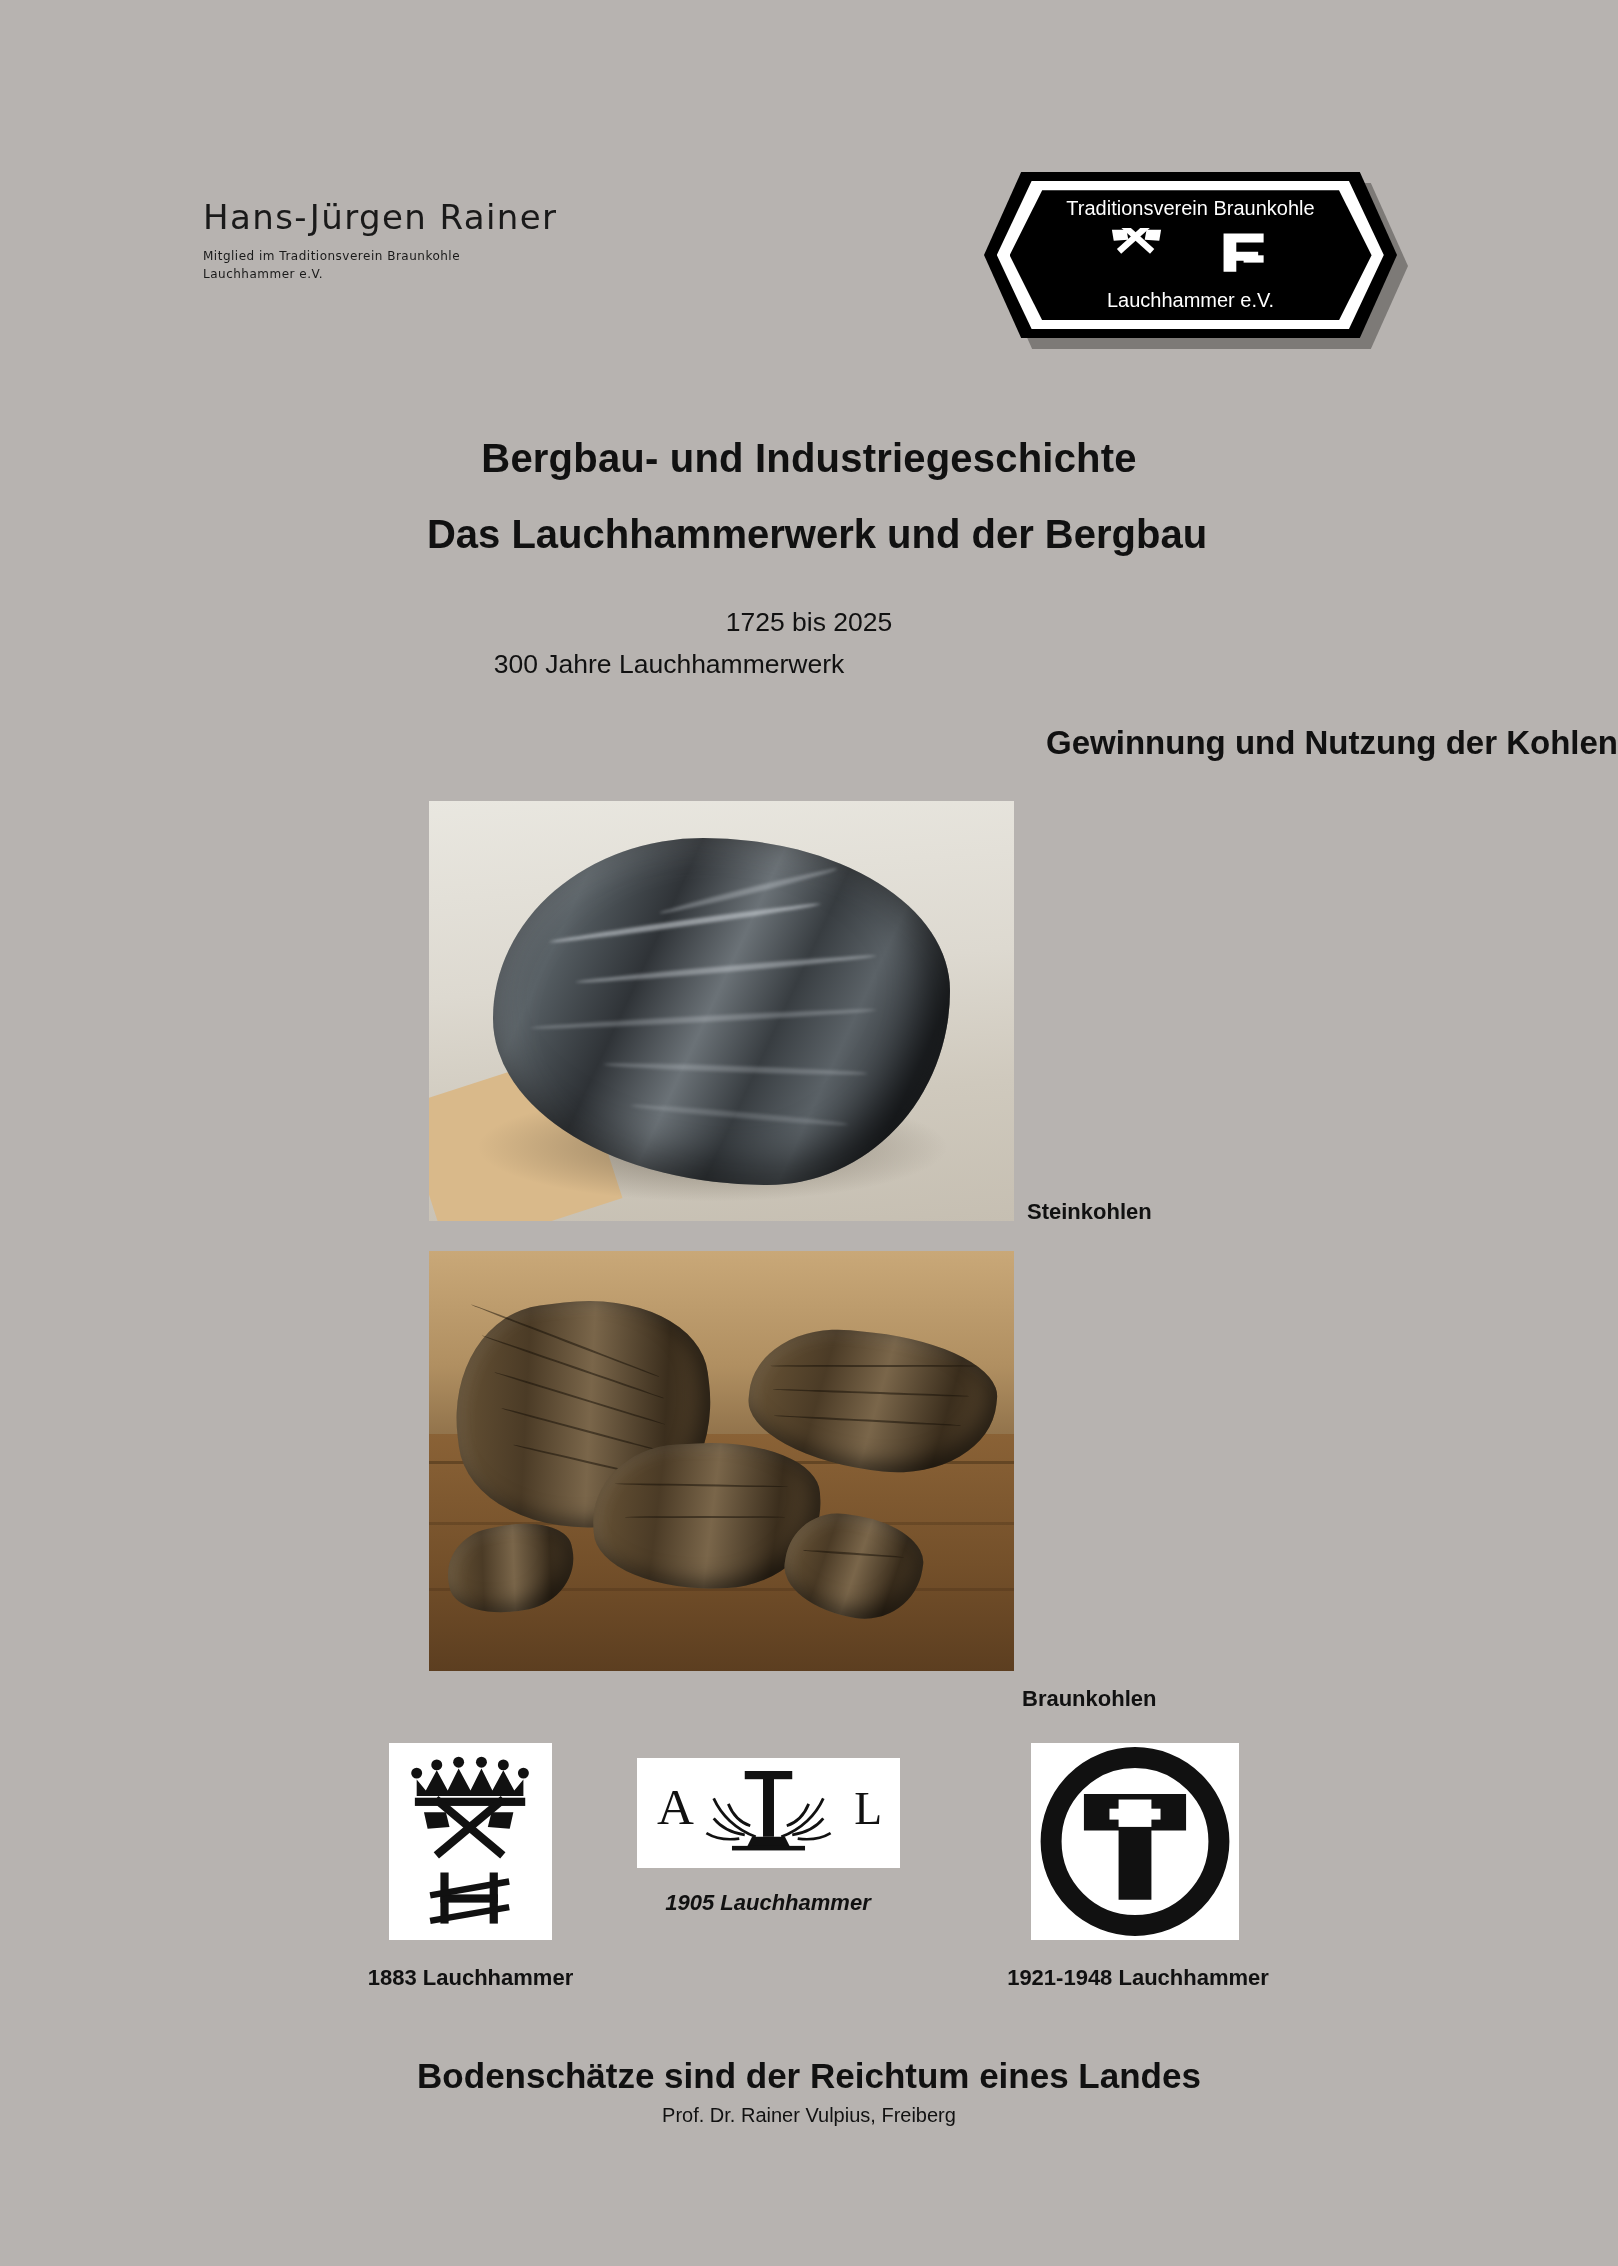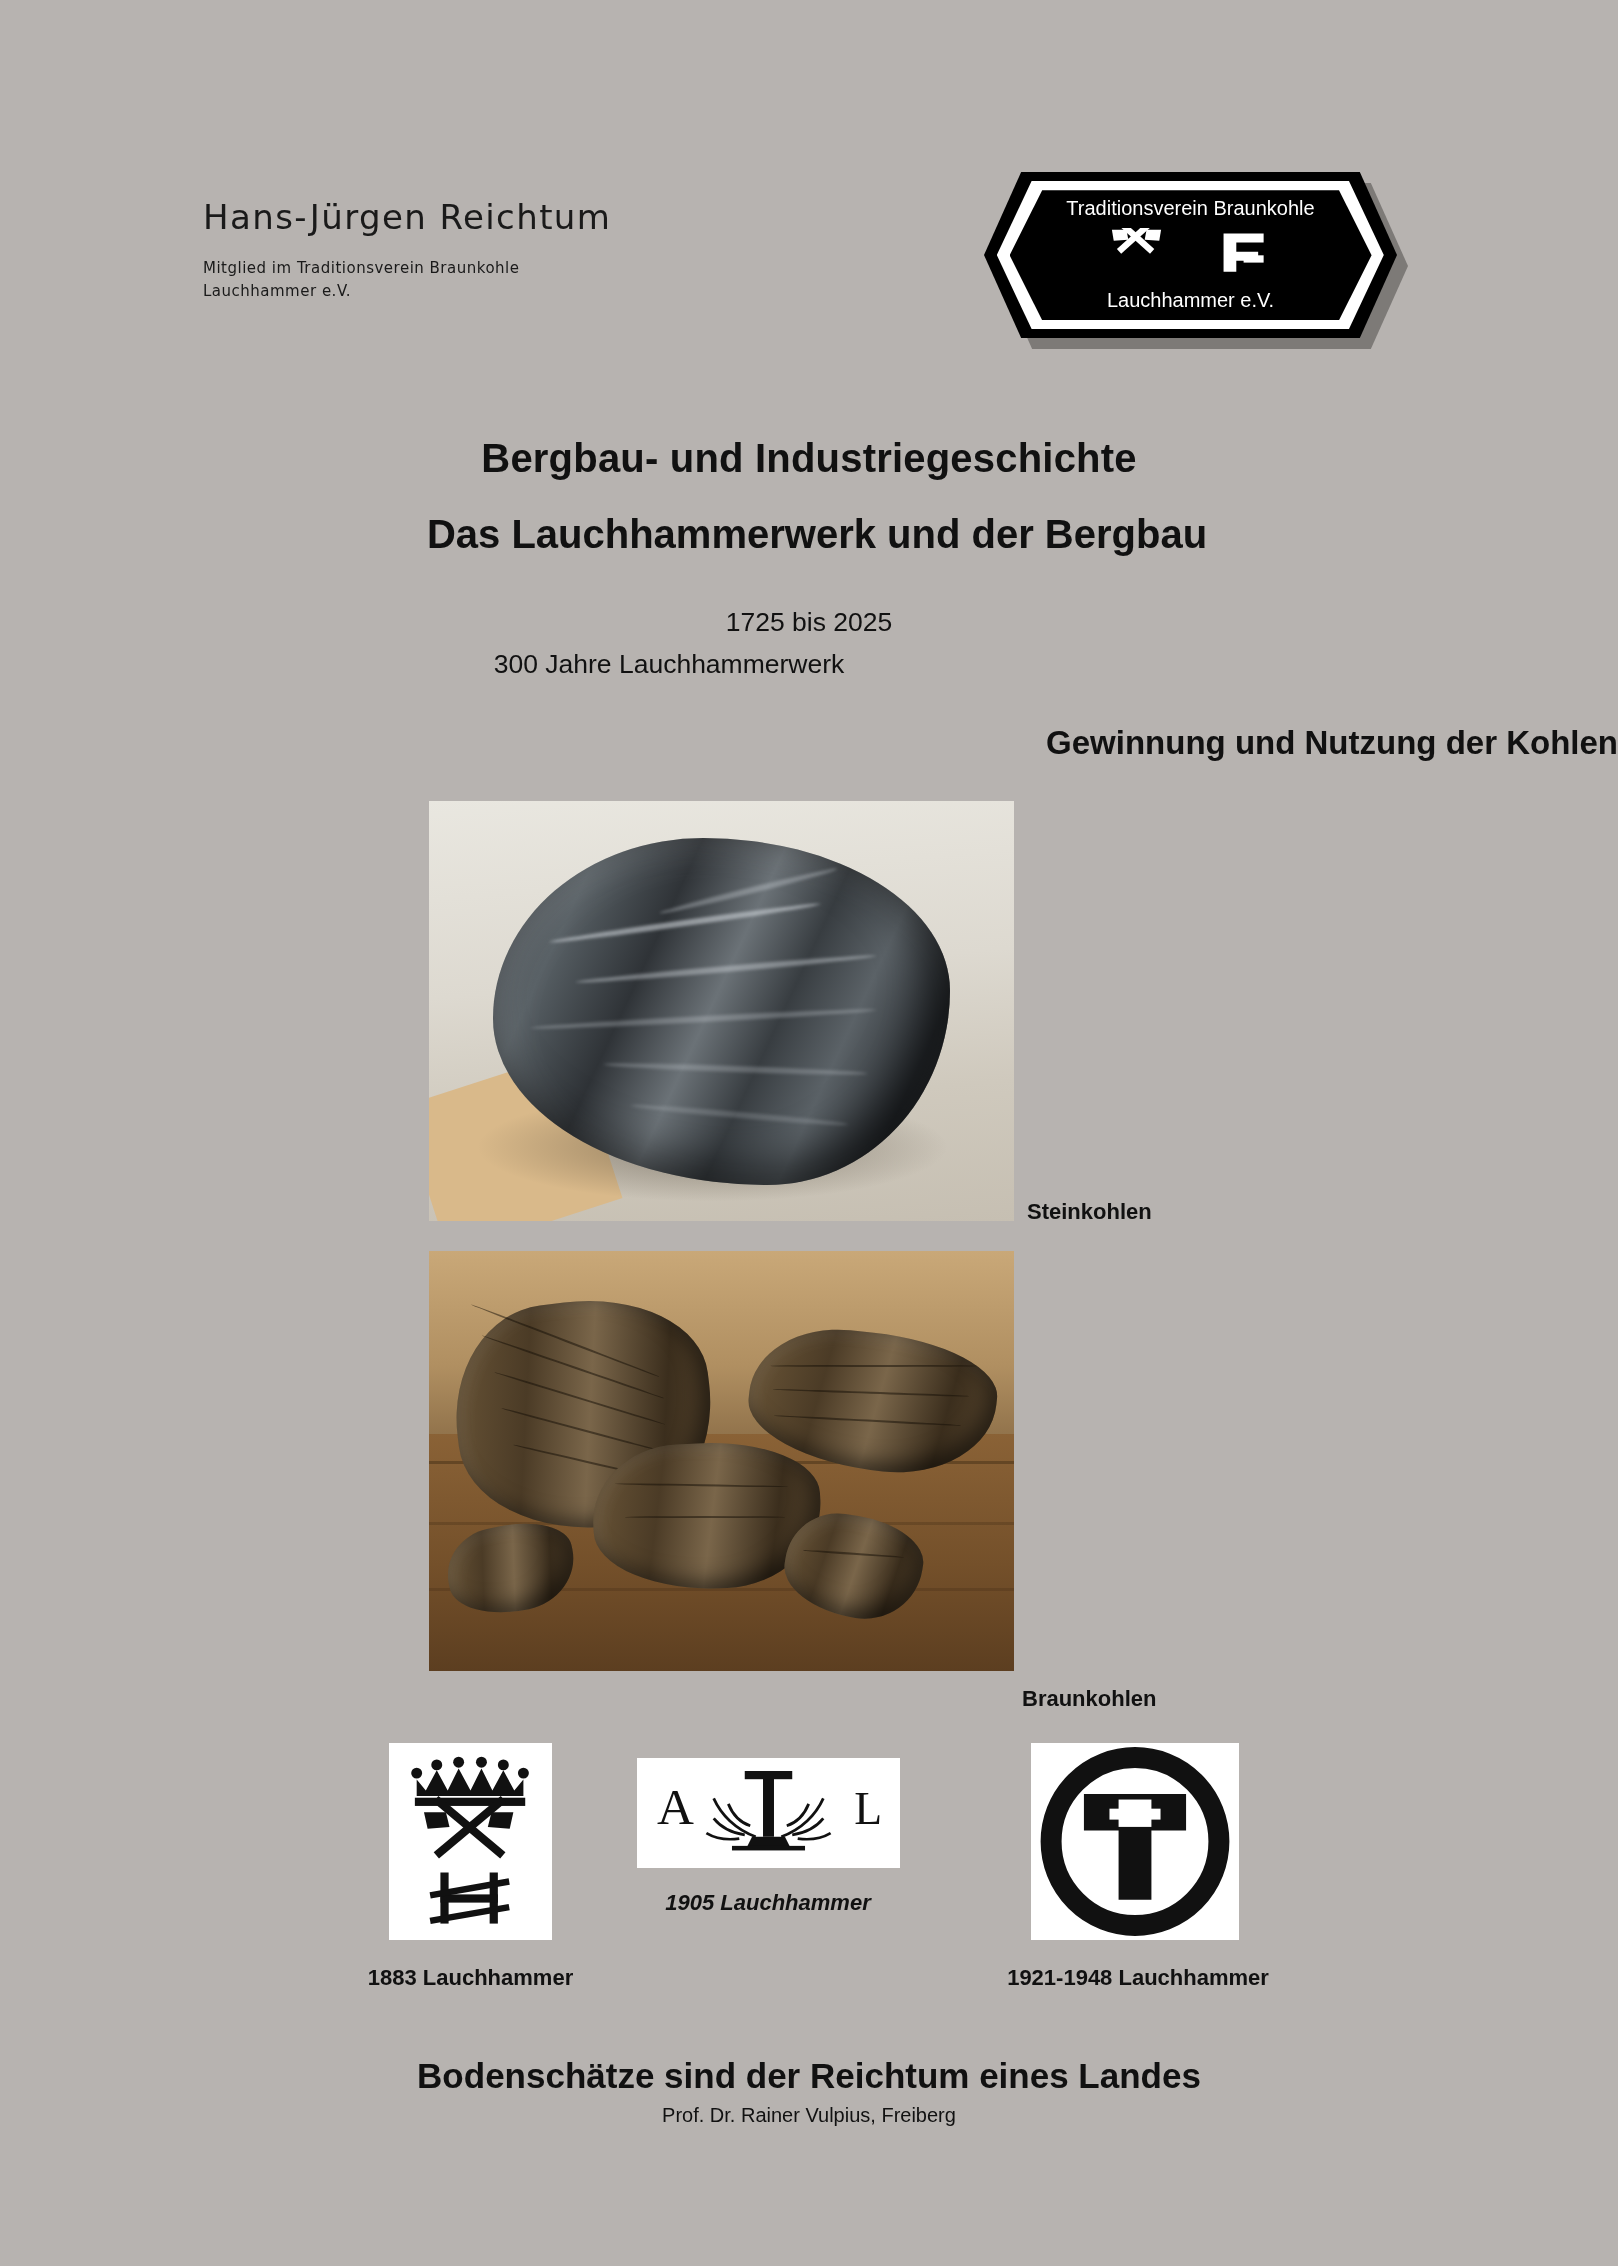--- a/index.html
+++ b/index.html
@@ -26,25 +26,25 @@
   .author-name {
     font-family: "DejaVu Sans", sans-serif;
     font-size: 34px;
     letter-spacing: 1.4px;
     color: #1a1a1a;
     font-weight: 400;
     line-height: 1.1;
   }
   .author-sub {
     font-family: "DejaVu Sans", sans-serif;
-    font-size: 15px;
+    font-size: 12px;
     letter-spacing: 0.5px;
     color: #1a1a1a;
     line-height: 1.5;
-    margin-top: 21px;
+    margin-top: 11px;
   }
 
   
   .logo-wrap {
     position: absolute;
     left: 984px;
     top: 172px;
     width: 437px;
     height: 183px;
   }
@@ -269,21 +269,21 @@
     left: 0; top: 2104px;
     width: 1618px;
     text-align: center;
     font-size: 20px;
   }
 </style>
 </head>
 <body>
 
 <div class="author-block">
-  <div class="author-name">Hans-Jürgen Reichtum</div>
+  <div class="author-name">Hans-Jürgen Rainer</div>
   <div class="author-sub">
     <div>Mitglied im Traditionsverein Braunkohle</div>
     <div>Lauchhammer e.V.</div>
   </div>
 </div>
 
 <div class="logo-wrap">
   <div class="logo-shadow"></div>
   <div class="logo-body"></div>
   <div class="logo-inner"></div>

